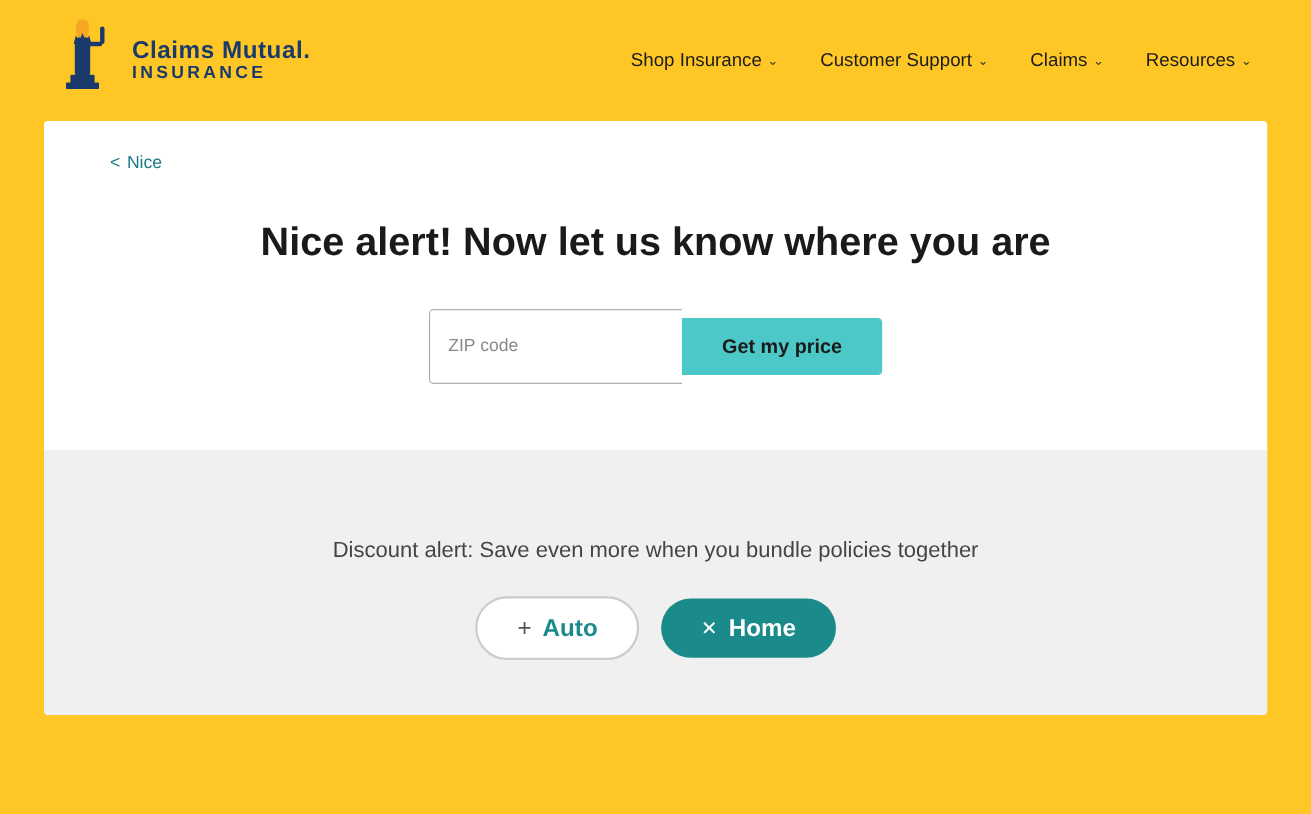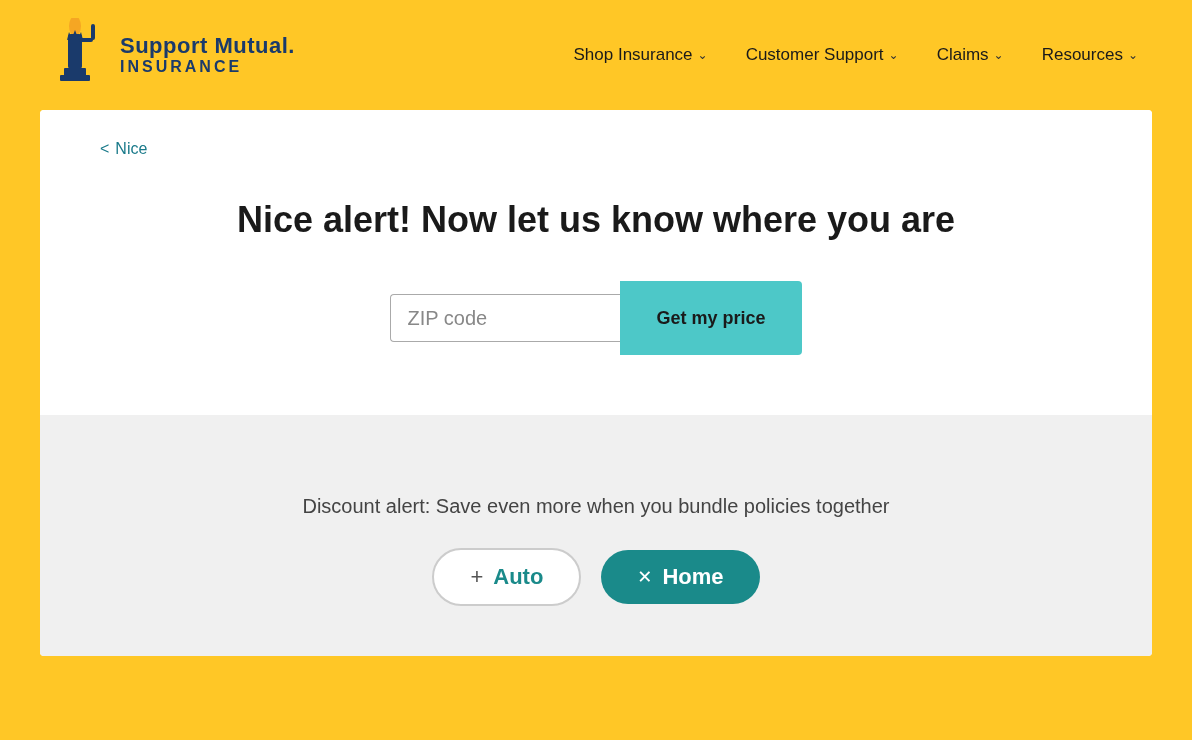--- a/index.html
+++ b/index.html
@@ -121,36 +121,36 @@
 
     .form-row {
       display: flex;
       justify-content: center;
       align-items: center;
       gap: 0;
     }
 
     .zip-input {
       width: 230px;
-      height: 48px;
+      height: 68px;
       border: 1.5px solid #aaa;
       border-right: none;
       border-radius: 4px 0 0 4px;
-      font-size: 20px;
+      font-size: 16px;
       padding: 0 16px;
       color: #555;
       outline: none;
     }
 
     .zip-input::placeholder {
       color: #888;
     }
 
     .get-price-btn {
-      height: 74px;
+      height: 52px;
       padding: 0 36px;
       background-color: #4dc8c8;
       border: none;
       border-radius: 0 4px 4px 0;
       font-size: 18px;
       font-weight: 700;
       color: #1a1a1a;
       cursor: pointer;
       white-space: nowrap;
     }
@@ -233,21 +233,21 @@
       <polygon points="29,14 27,22 32,21" fill="#1a3a6b"></polygon>
       <polygon points="41,14 43,22 38,21" fill="#1a3a6b"></polygon>
 
       <rect x="39" y="20" width="14" height="4" rx="2" fill="#1a3a6b"></rect>
       <rect x="51" y="6" width="4" height="16" rx="2" fill="#1a3a6b"></rect>
 
       <rect x="24" y="50" width="22" height="8" rx="1" fill="#1a3a6b"></rect>
       <rect x="20" y="57" width="30" height="6" rx="1" fill="#1a3a6b"></rect>
     </svg>
     <div class="logo-text">
-      <span class="logo-name">Support Mutual.</span>
+      <span class="logo-name">Claims Mutual.</span>
       <span class="logo-sub">INSURANCE</span>
     </div>
   </div>
 
   <nav class="nav">
     <div class="nav-item">
       <span>Shop Insurance</span>
       <span class="chevron">⌄</span>
     </div>
     <div class="nav-item">

